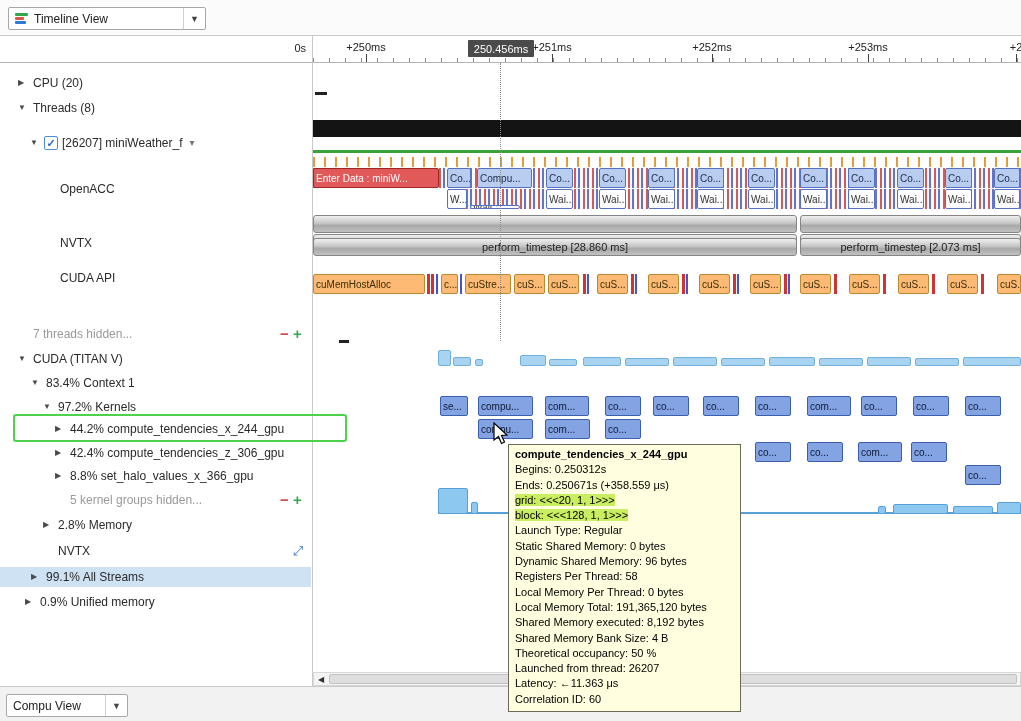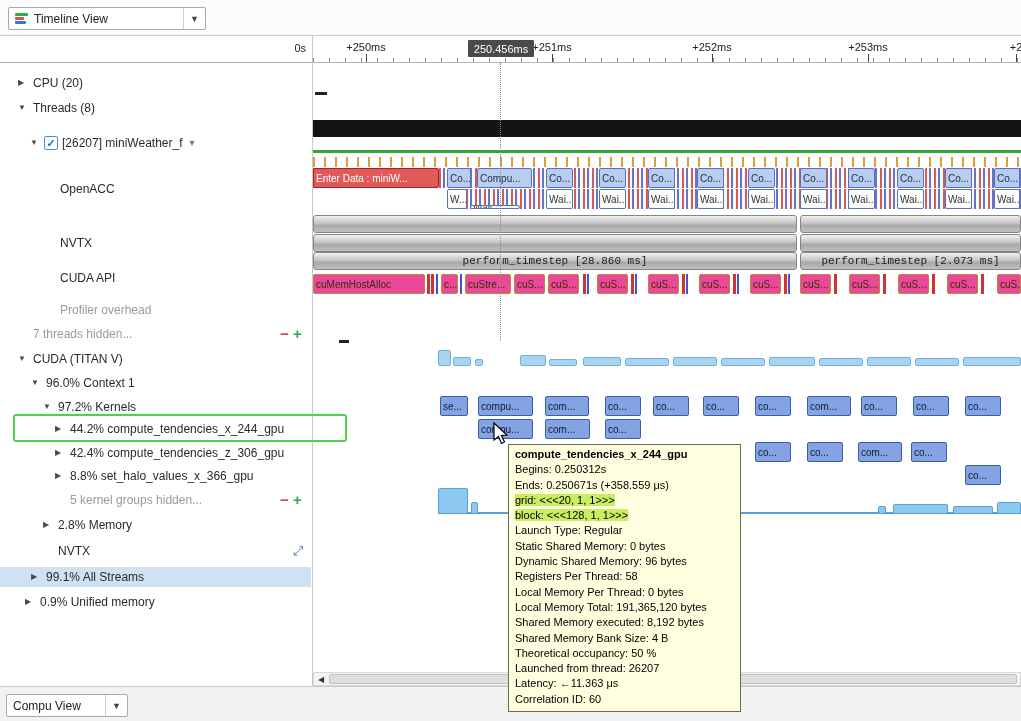--- a/index.html
+++ b/index.html
@@ -43,21 +43,21 @@
 
   
   #tl-rows{position:absolute;left:313px;top:0;width:708px;bottom:0;z-index:3;}
   .tl-row{position:absolute;left:0;width:708px;overflow:hidden;}
   .tl-row.ticks{background:repeating-linear-gradient(90deg,#e39c3a 0 2px,transparent 2px 11px);}
   .tl-row.stripebg{background:repeating-linear-gradient(90deg,#cf5b5b 0 2px,#fafafa 2px 4px,#6673c9 4px 6px,#fafafa 6px 9px);}
   .bar{position:absolute;display:flex;align-items:center;font-size:10px;color:#1c2a4a;padding:0 2px;overflow:hidden;white-space:nowrap;border-radius:2px;}
   .red{background:#e2595a;border:1px solid #a02525;color:#fff;}
   .oblue{background:#b9cdf0;border:1px solid #5572c2;}
   .wait{background:#fdfdfd;border:1px solid #5572c2;color:#333;}
-  .api{background:#ec4899;border:1px solid #b8892f;color:#3c2c05;}
+  .api{background:#fdba74;border:1px solid #b8892f;color:#3c2c05;}
   .kernel{background:#84a3e2;border:1px solid #3a5fae;color:#0e1a38;}
   .nvtx{background:linear-gradient(180deg,#f0f0f0,#c6c6c6 45%,#a9a9a9 60%,#c0c0c0);border:1px solid #858585;color:#222;font-size:11px;justify-content:center;border-radius:3px;}
   .black{background:#141414;padding:0;border-radius:0;}
   .green{background:#3aa23a;padding:0;border-radius:0;}
   .dark{background:#222;padding:0;border-radius:0;}
   .markr{background:#cf3333;padding:0;border-radius:0;}
   .markb{background:#4753c9;padding:0;border-radius:0;}
   .memlight{background:#a9d4f1;border:1px solid #6fb0dd;padding:0;}
   .mem{background:#8cc8ef;border:1px solid #58a0d8;padding:0;}
   .baseline{background:#58a0d8;padding:0;border-radius:0;}
@@ -149,42 +149,37 @@
     <div class="tree-row" style="top: 233px;">
       <span class="lblwrap" style="left: 60px;">
         <span>NVTX</span>
       </span>
     </div>
     <div class="tree-row" style="top: 268px; text-align: right;">
       <span class="lblwrap" style="left: 60px;">
         <span>CUDA API</span>
       </span>
     </div>
-    <div class="tree-row gray" style="top: 300px;">
-      <span class="lblwrap" style="left: 60px;">
-        <span>Profiler overhead</span>
-      </span>
-    </div>
     <div class="tree-row gray" style="top: 324px;">
       <span class="lblwrap" style="left: 33px;">
         <span>7 threads hidden...</span>
       </span>
       <span class="minus">−</span>
       <span class="plus">+</span>
     </div>
     <div class="tree-row" style="top: 349px;">
       <span class="tw" style="left: 18px;">▼</span>
       <span class="lblwrap" style="left: 33px;">
         <span>CUDA (TITAN V)</span>
       </span>
     </div>
     <div class="tree-row" style="top: 373px;">
       <span class="tw" style="left: 31px;">▼</span>
       <span class="lblwrap" style="left: 46px;">
-        <span>96.0% Context 1</span>
+        <span>83.4% Context 1</span>
       </span>
     </div>
     <div class="tree-row" style="top: 397px;">
       <span class="tw" style="left: 43px;">▼</span>
       <span class="lblwrap" style="left: 58px;">
         <span>97.2% Kernels</span>
       </span>
     </div>
     <div class="tree-row" style="top: 419px;">
       <span class="tw" style="left: 55px;">▶</span>
@@ -279,21 +274,21 @@
       <div class="bar wait" style="left: 681px; width: 26px; top: 0px; bottom: 0px;">Wai...</div>
     </div>
     <div class="tl-row " style="top: 215px; height: 18px;">
       <div class="bar nvtx" style="left: 0px; width: 484px; top: 0px; bottom: 0px;"></div>
       <div class="bar nvtx" style="left: 487px; width: 221px; top: 0px; bottom: 0px;"></div>
     </div>
     <div class="tl-row " style="top: 234px; height: 18px;">
       <div class="bar nvtx" style="left: 0px; width: 484px; top: 0px; bottom: 0px;"></div>
       <div class="bar nvtx" style="left: 487px; width: 221px; top: 0px; bottom: 0px;"></div>
     </div>
-    <div class="tl-row " style="top: 252px; height: 18px; font-family: Liberation Mono, monospace;">
+    <div class="tl-row " style="top: 238px; height: 18px;">
       <div class="bar nvtx" style="left: 0px; width: 484px; top: 0px; bottom: 0px;">perform_timestep [28.860 ms]</div>
       <div class="bar nvtx" style="left: 487px; width: 221px; top: 0px; bottom: 0px;">perform_timestep [2.073 ms]</div>
     </div>
     <div class="tl-row " style="top: 274px; height: 20px;">
       <div class="bar api" style="left: 0px; width: 112px; top: 0px; bottom: 0px;">cuMemHostAlloc</div>
       <div class="bar markr" style="left: 114px; width: 3px; top: 0px; bottom: 0px;"></div>
       <div class="bar markr" style="left: 118px; width: 3px; top: 0px; bottom: 0px;"></div>
       <div class="bar markb" style="left: 123px; width: 2px; top: 0px; bottom: 0px;"></div>
       <div class="bar api" style="left: 128px; width: 17px; top: 0px; bottom: 0px;">c...</div>
       <div class="bar markb" style="left: 147px; width: 2px; top: 0px; bottom: 0px;"></div>

